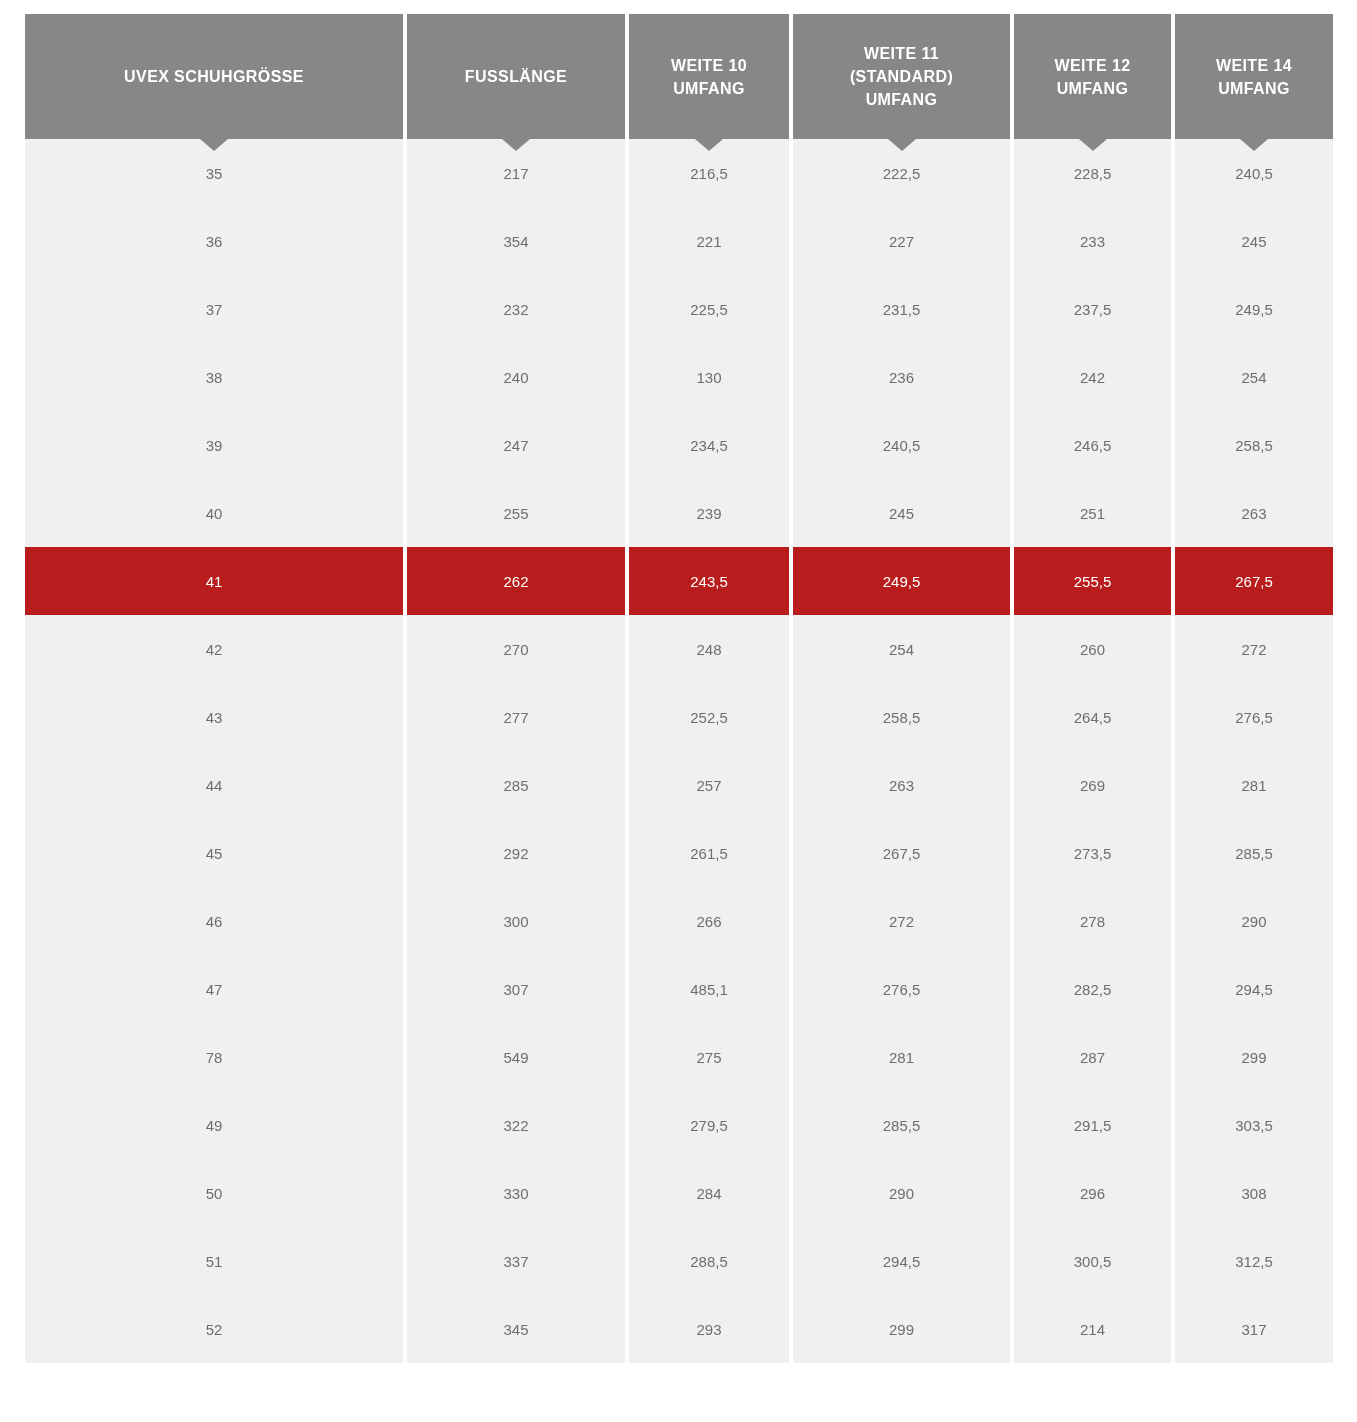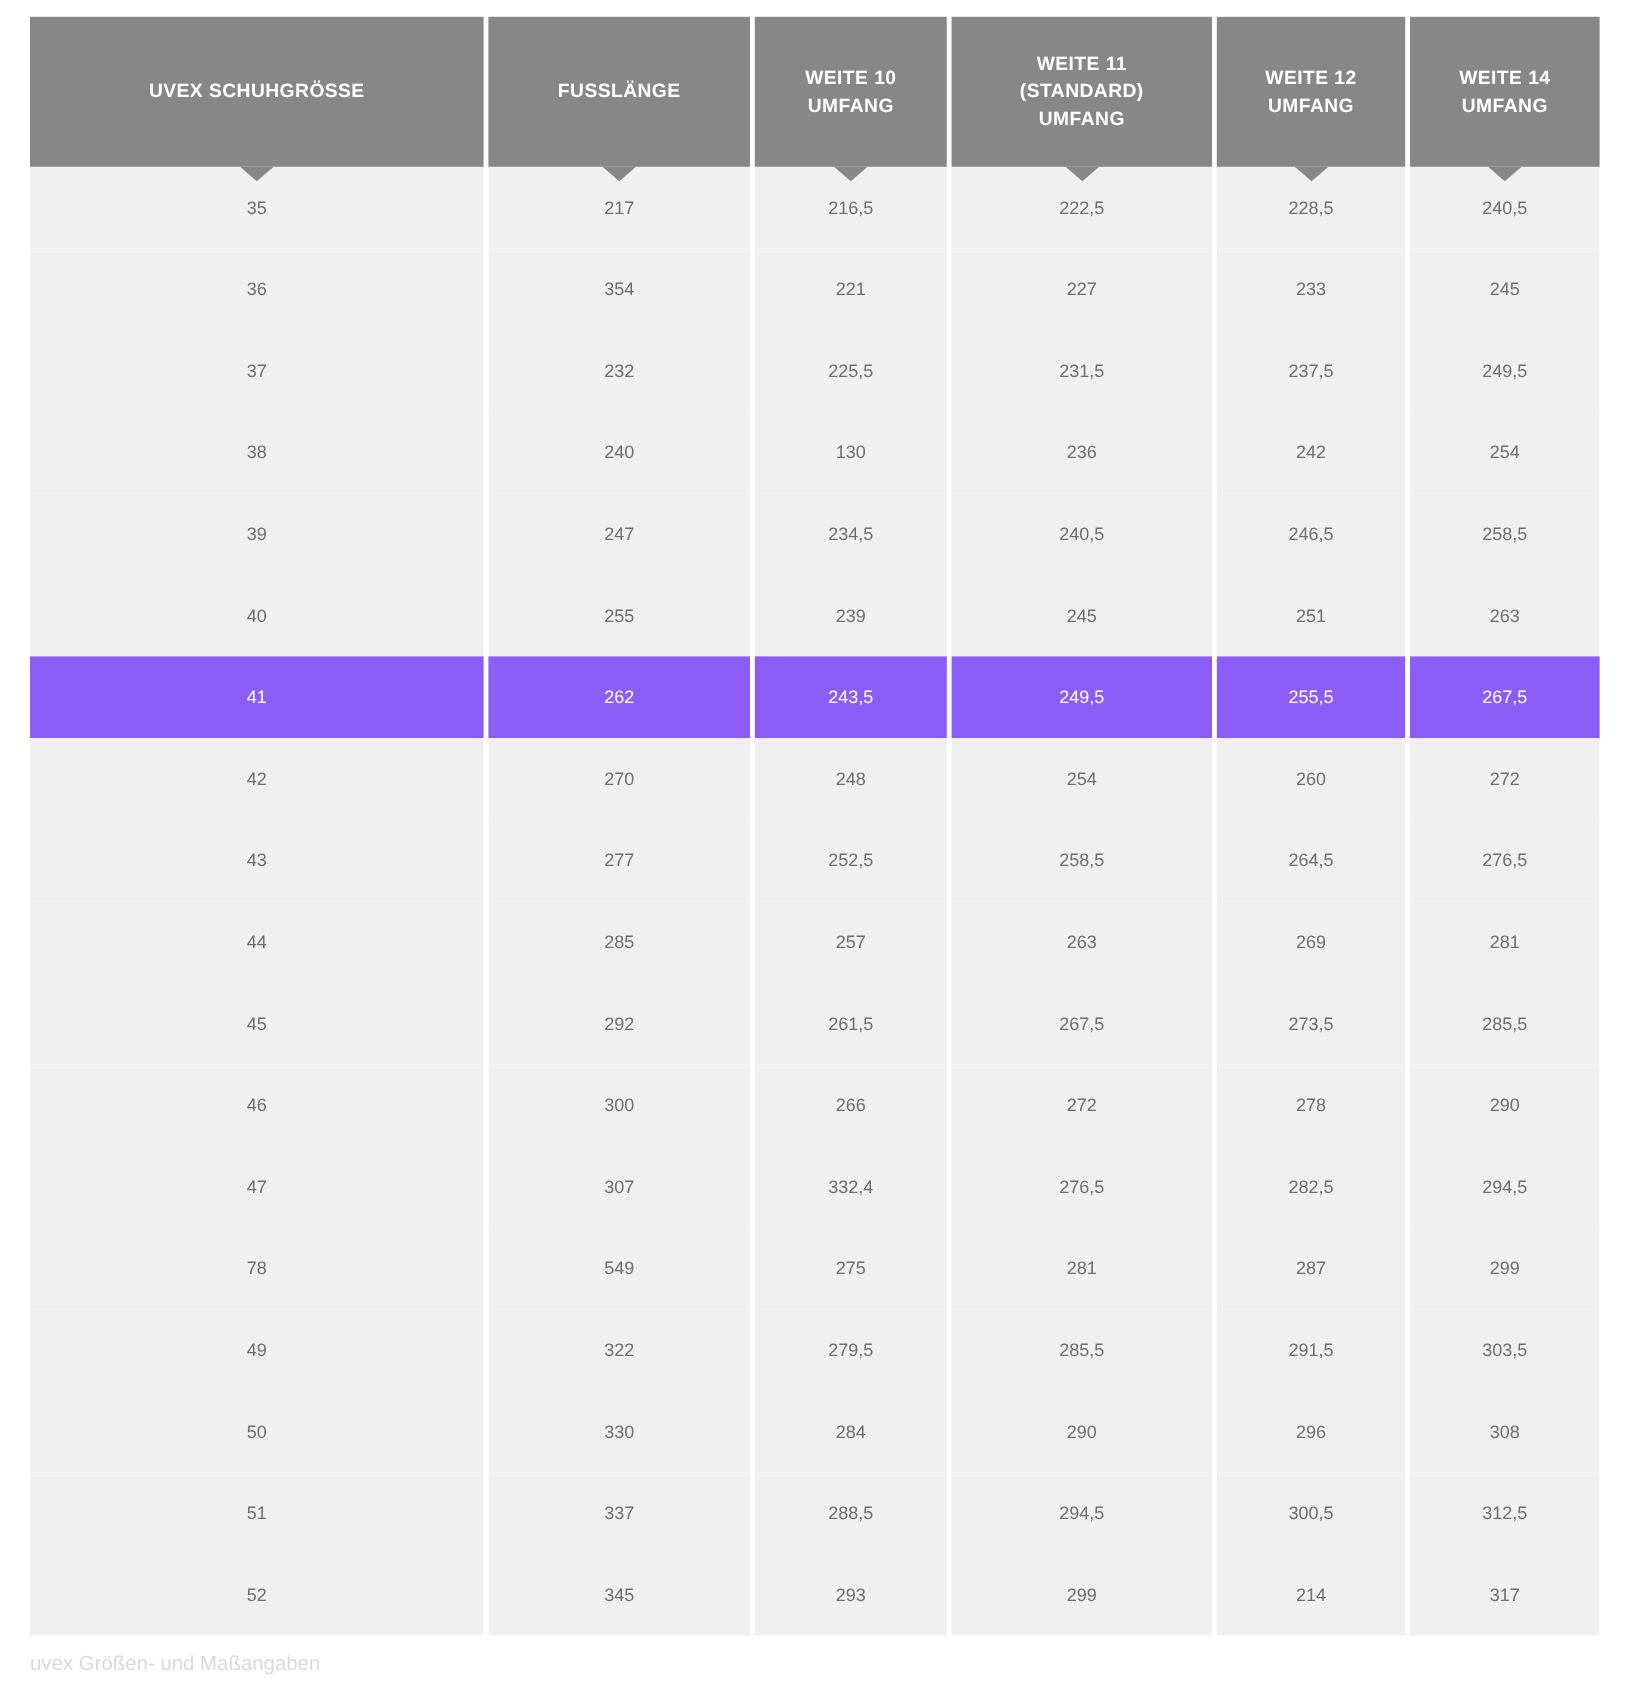--- a/index.html
+++ b/index.html
@@ -53,21 +53,21 @@
   .cell {
     background: #f0f0f0;
     height: 68px;
     display: flex;
     align-items: center;
     justify-content: center;
     color: #6e6e6e;
     font-size: 15px;
   }
   .row.selected .cell {
-    background: #8b5cf6;
+    background: #b91c1c;
     color: #ffffff;
   }
   .caption {
     margin-top: 14px;
     color: #d9d9d9;
     font-size: 17px;
   }
 </style>
 </head>
 <body>
@@ -211,21 +211,21 @@
       <div class="cell">300</div>
       <div class="cell">266</div>
       <div class="cell">272</div>
       <div class="cell">278</div>
       <div class="cell">290</div>
     </div>
 
     <div class="row">
       <div class="cell">47</div>
       <div class="cell">307</div>
-      <div class="cell">332,4</div>
+      <div class="cell">485,1</div>
       <div class="cell">276,5</div>
       <div class="cell">282,5</div>
       <div class="cell">294,5</div>
     </div>
 
     <div class="row">
       <div class="cell">78</div>
       <div class="cell">549</div>
       <div class="cell">275</div>
       <div class="cell">281</div>
@@ -264,14 +264,13 @@
       <div class="cell">52</div>
       <div class="cell">345</div>
       <div class="cell">293</div>
       <div class="cell">299</div>
       <div class="cell">214</div>
       <div class="cell">317</div>
     </div>
 
   </div>
 
-  <div class="caption">uvex Größen- und Maßangaben</div>
 </div>
 
 </body></html>

